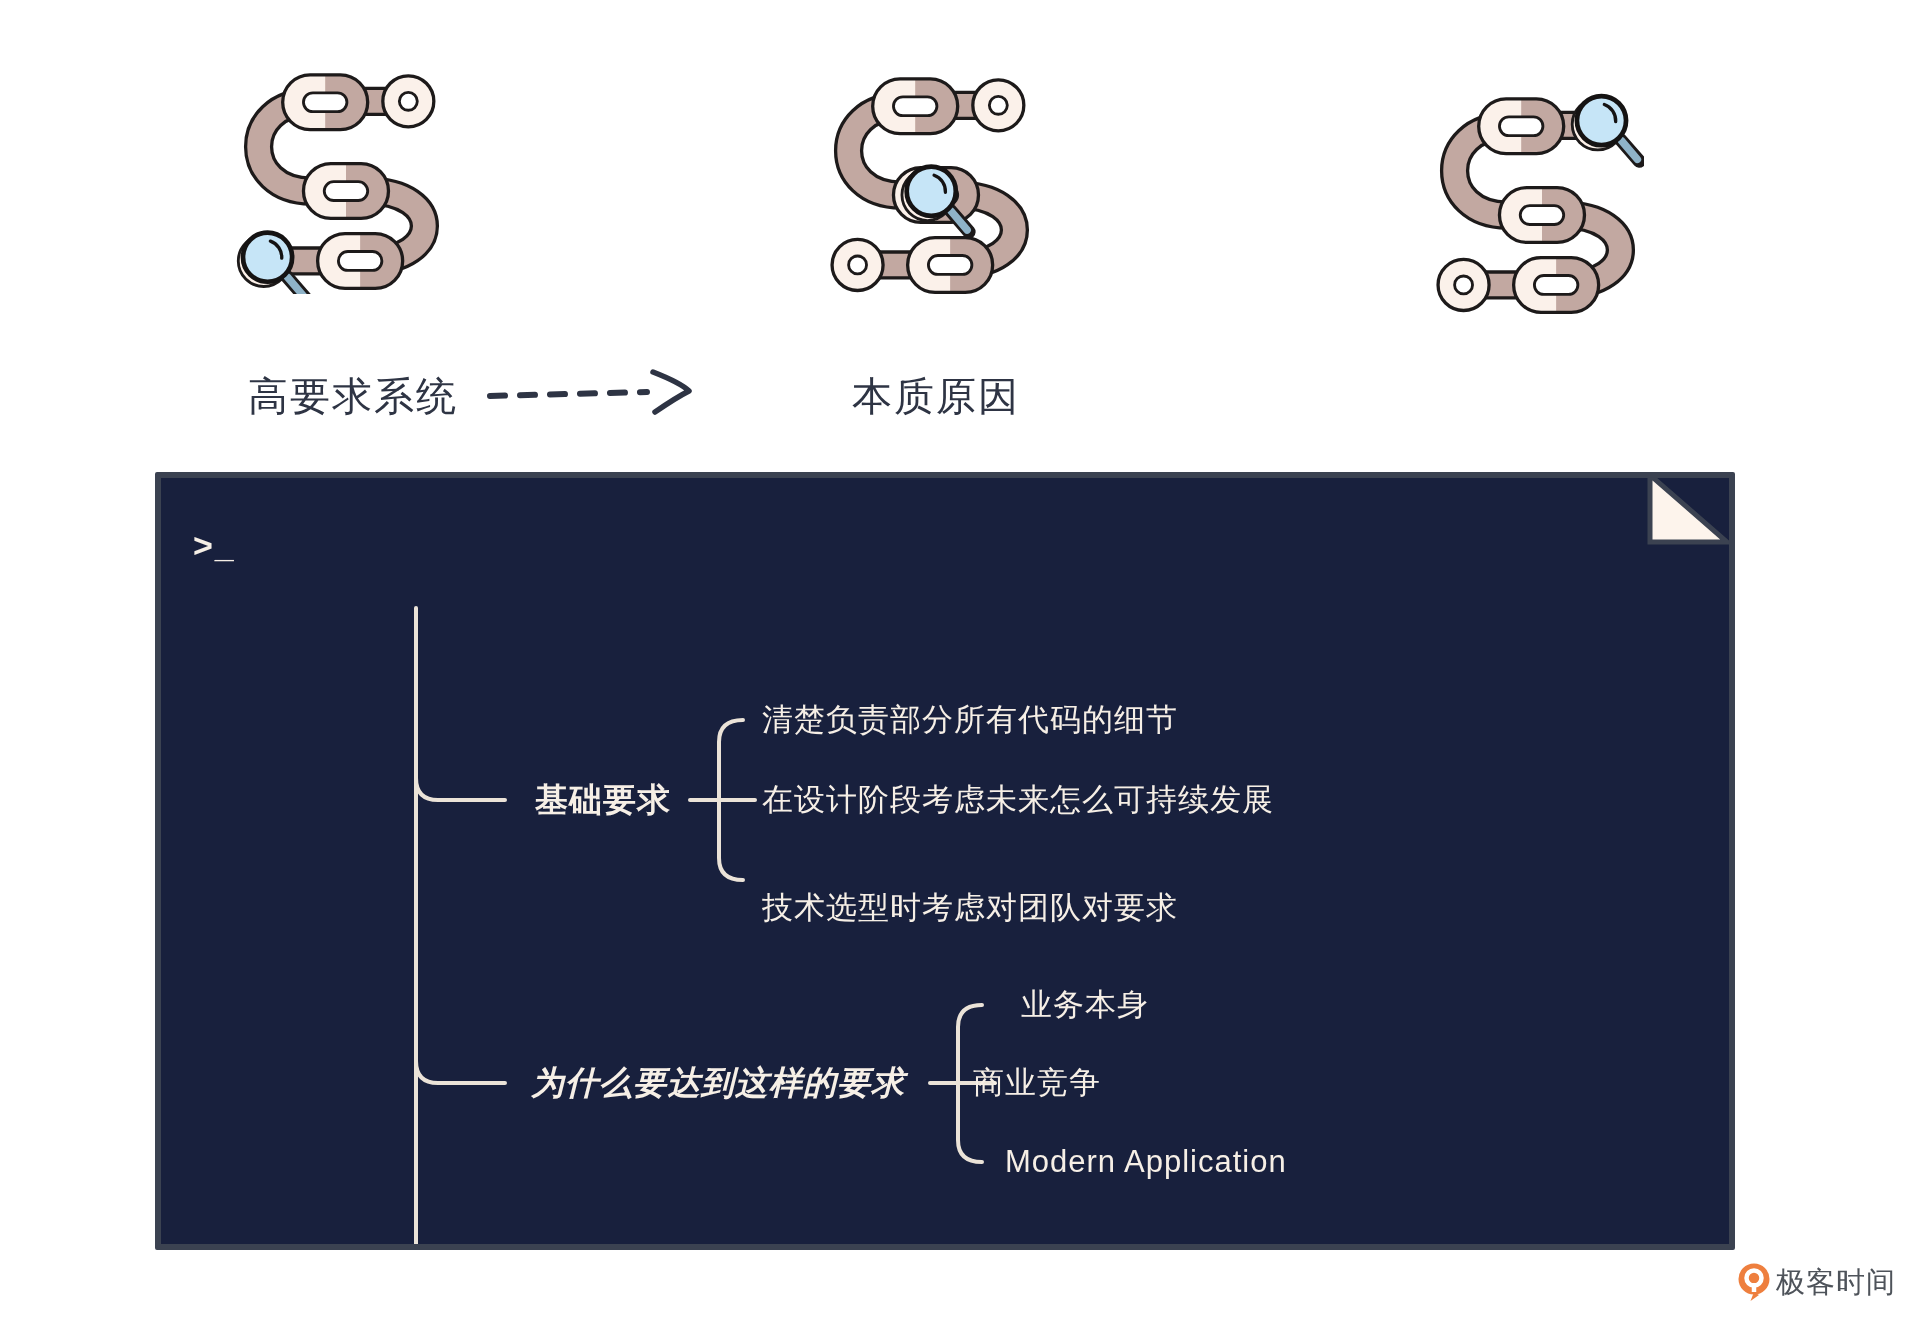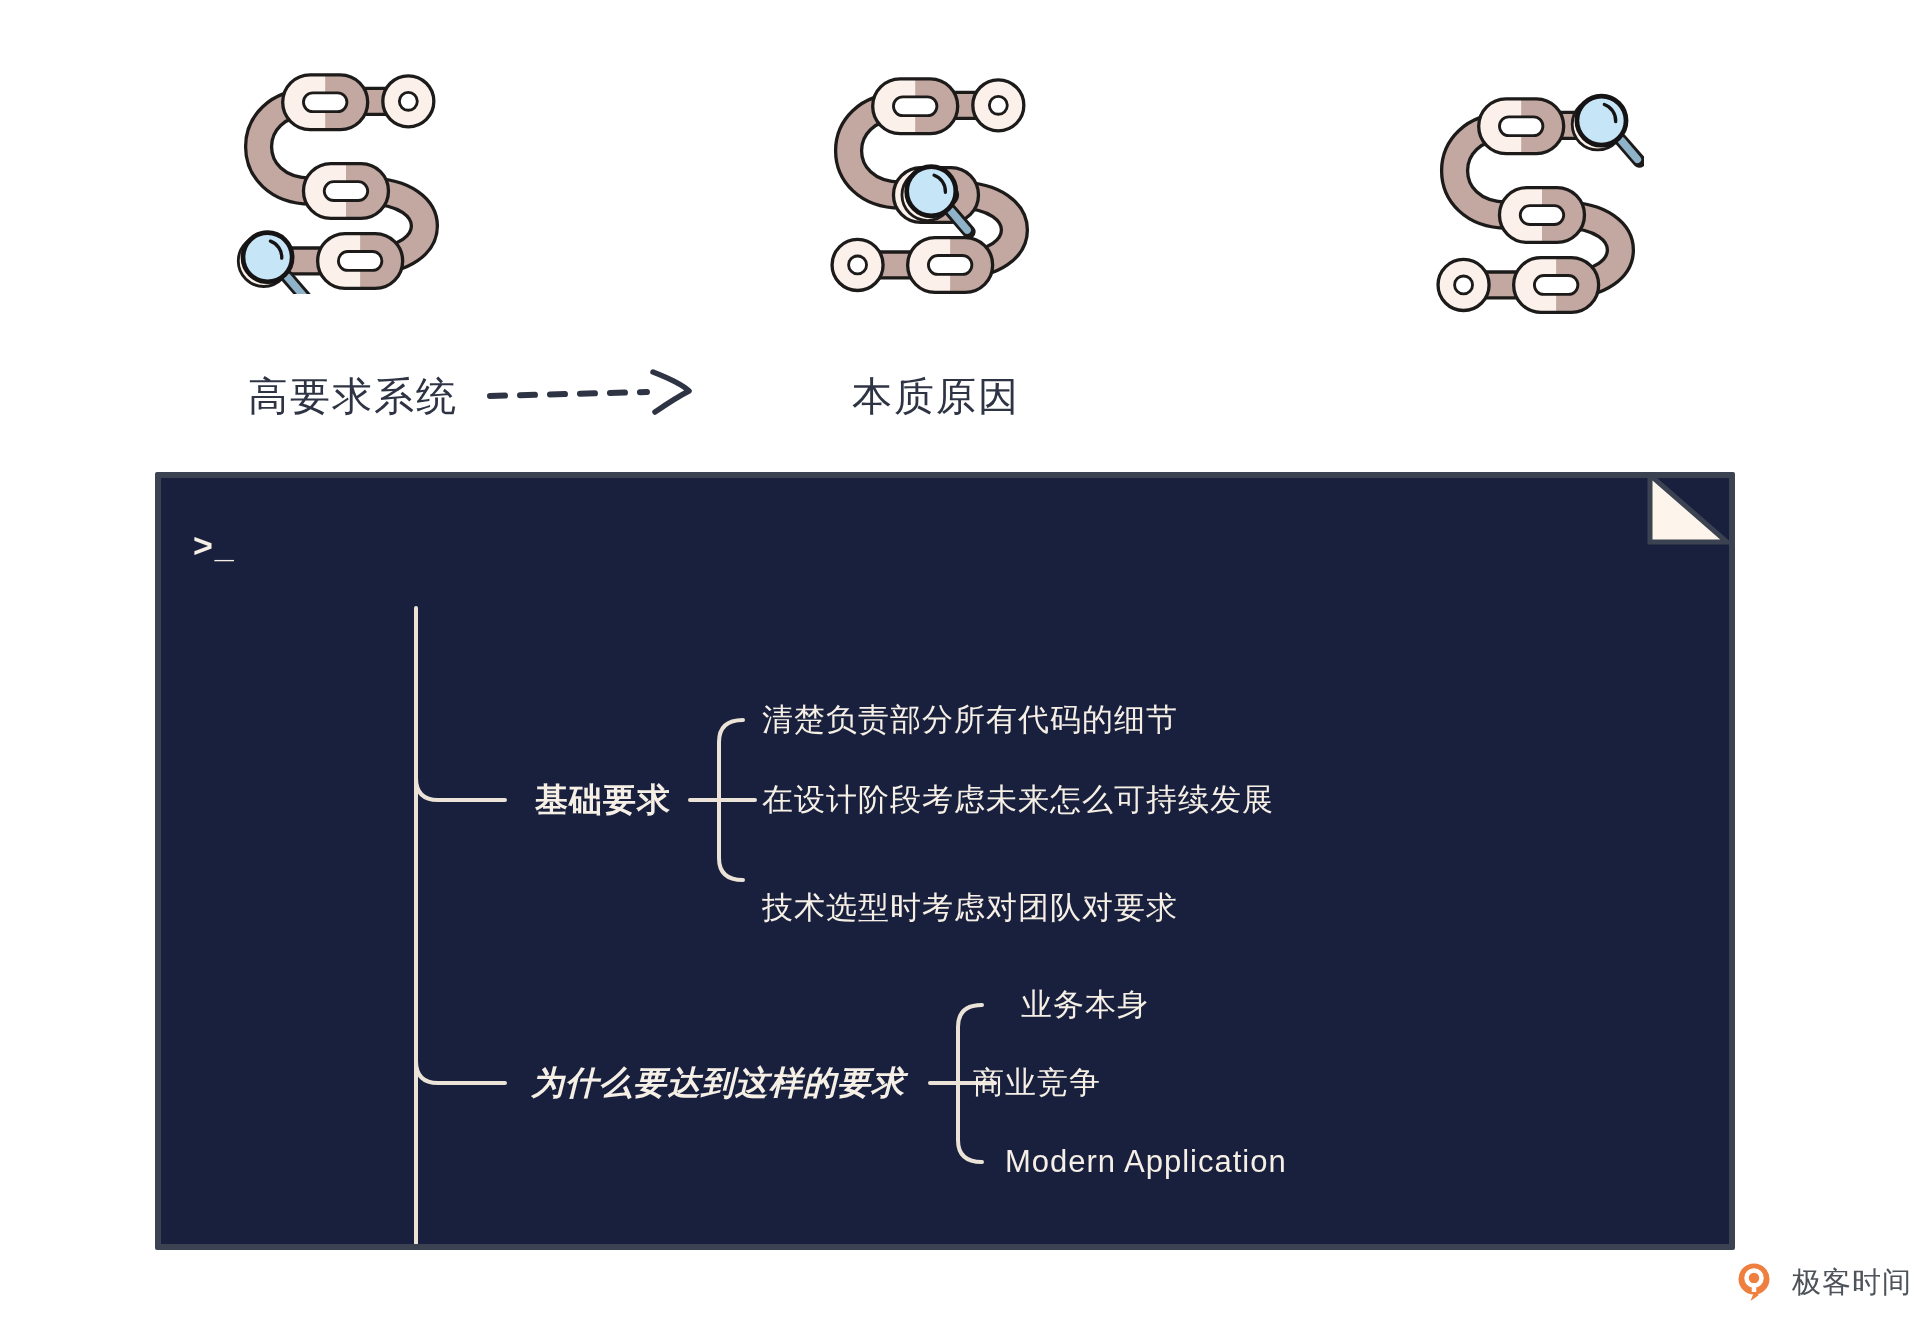--- a/index.html
+++ b/index.html
@@ -35,21 +35,21 @@
   #node-1{left:374px;top:322px;}
   #leaf-1-0{left:601px;top:242px;}
   #leaf-1-1{left:601px;top:322px;}
   #leaf-1-2{left:601px;top:402px;margin-top:28px;}
   #node-2{left:370px;top:605px;font-style:italic;}
   #leaf-2-0{left:844px;top:527px;margin-left:16px;}
   #leaf-2-1{left:812px;top:605px;}
   #leaf-2-2{left:844px;top:684px;}
   #tree-lines{position:absolute;left:0;top:0;overflow:visible;}
   
-  .footer{position:absolute;left:1736px;top:1262px;display:flex;align-items:center;gap:20px;}
+  .footer{position:absolute;left:1736px;top:1262px;display:flex;align-items:center;gap:4px;}
   .brand-text{color:#4e535a;font-size:29px;font-weight:500;letter-spacing:1px;white-space:nowrap;}
 </style>
 </head>
 <body>
 
 <svg width="0" height="0" style="position:absolute" aria-hidden="true">
   <defs>
     <g id="capsule">
       <rect x="-45" y="-29" width="90" height="58" rx="29" fill="#fbf1ea"></rect>
       <path d="M0,-29 L16,-29 A29,29 0 0 1 16,29 L0,29 Z" fill="#c2a8a1"></path>

